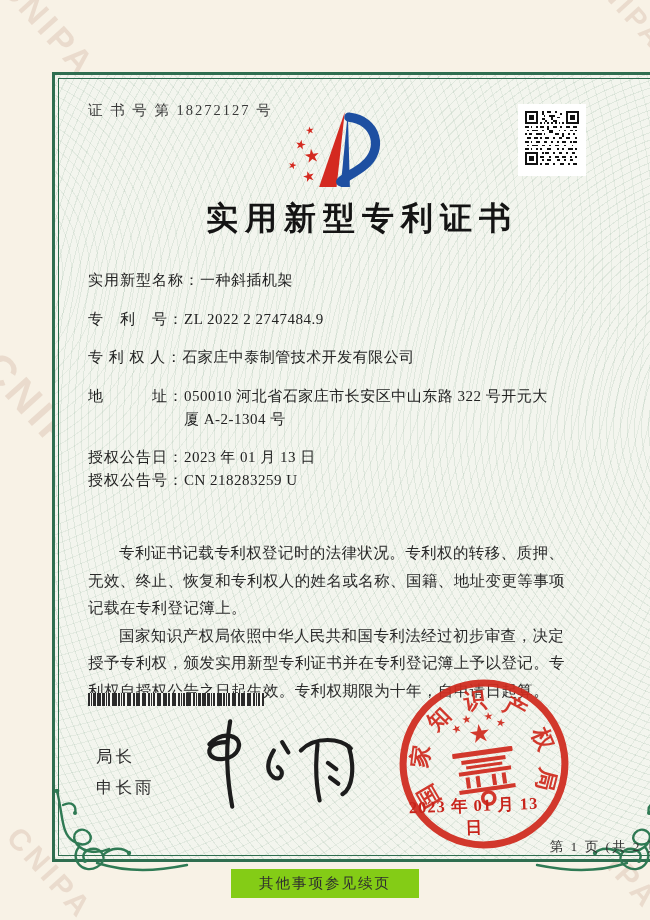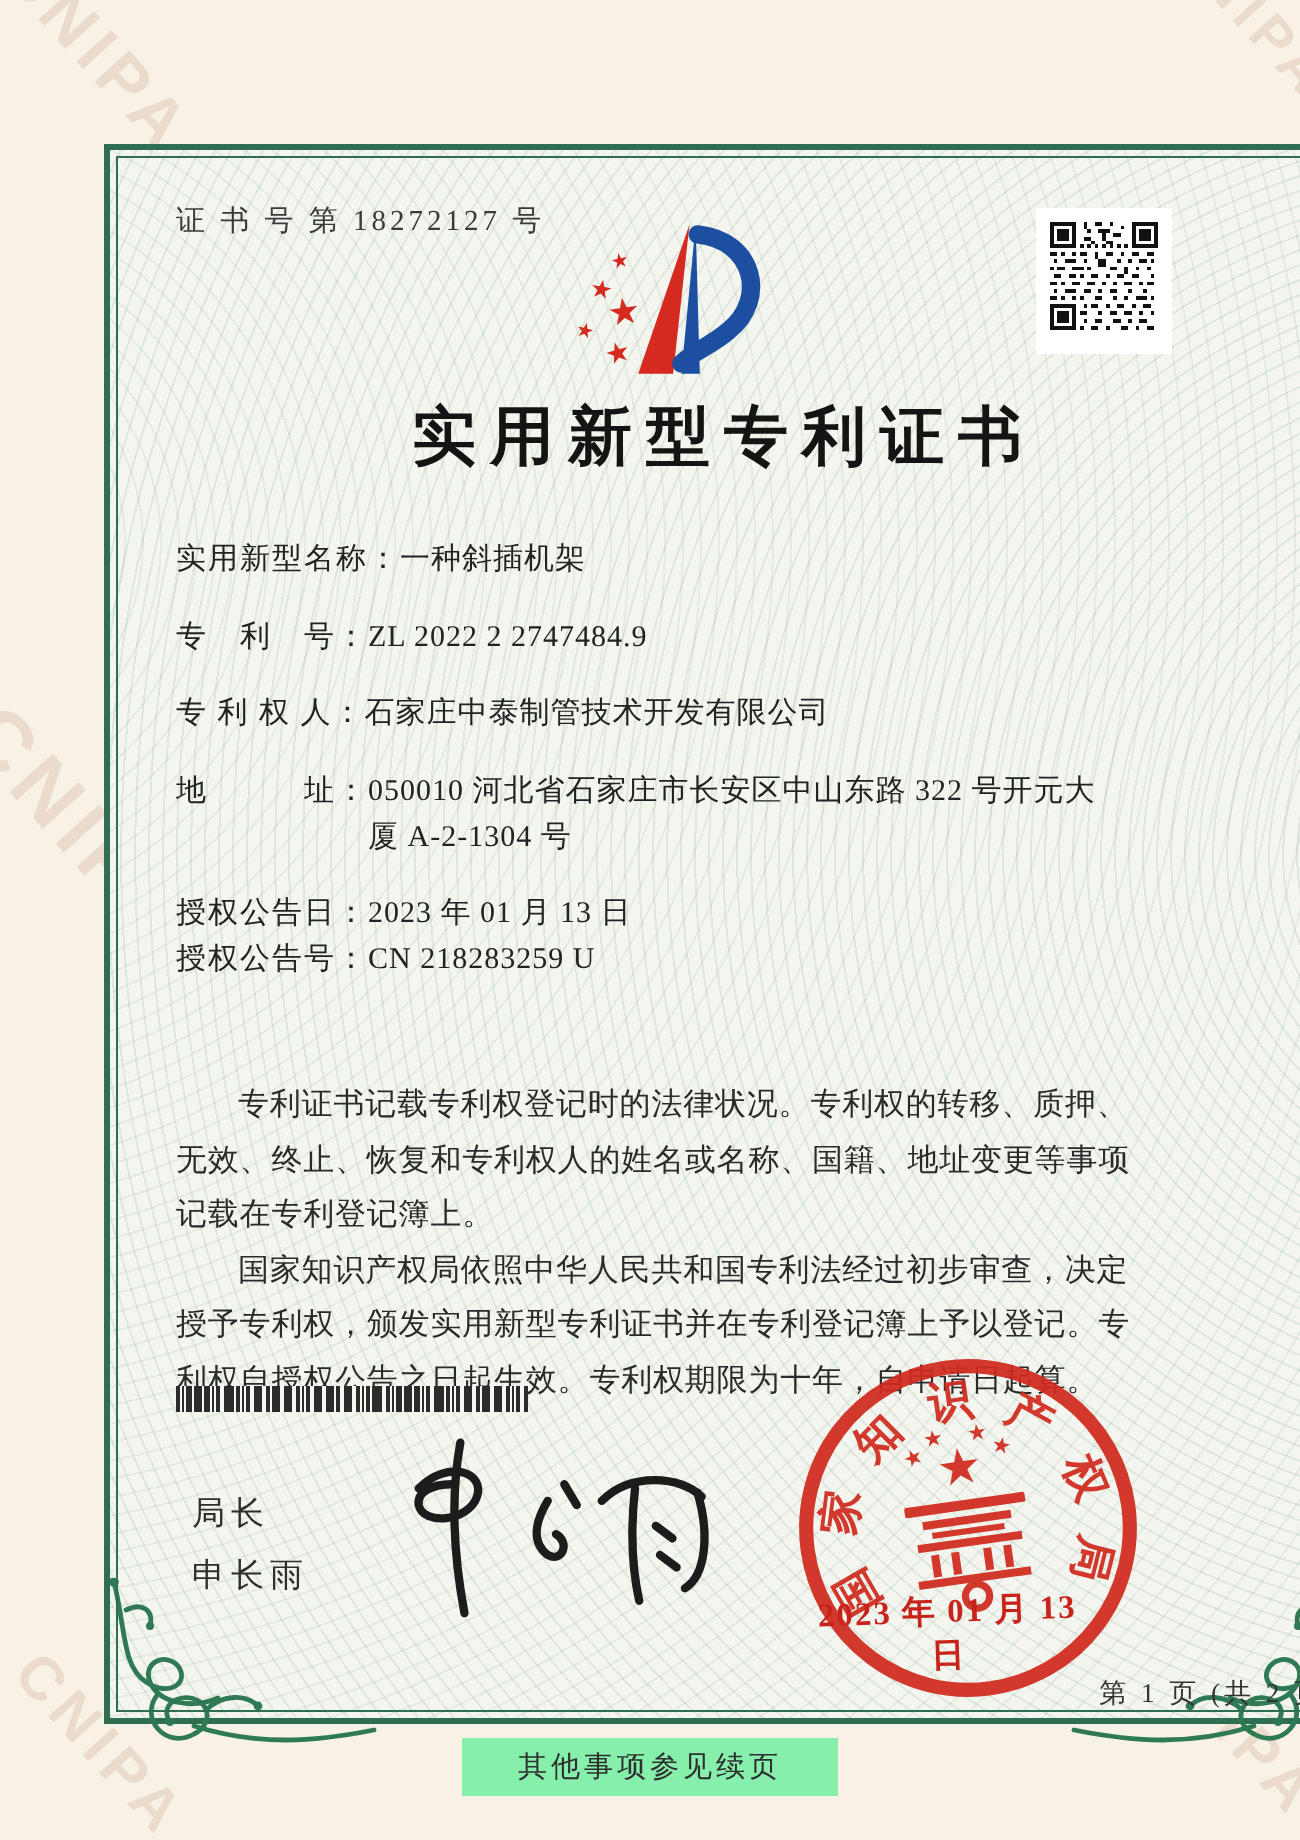--- a/index.html
+++ b/index.html
@@ -48,21 +48,21 @@
   .seal{position:absolute;left:340px;top:600px;width:178px;height:178px;opacity:.93;}
   .seal-date{position:absolute;left:344px;top:720px;width:150px;text-align:center;
              font-size:16.5px;font-weight:bold;color:#c8231a;letter-spacing:1px;
              transform:rotate(-2deg);}
   .page-num{position:absolute;left:0;right:0;top:763px;text-align:right;
             font-size:13.5px;letter-spacing:2px;color:#333;}
   .orn{position:absolute;pointer-events:none;}
   .orn.bl{left:-16px;top:714px;}
   .orn.br{right:-16px;top:714px;transform:scaleX(-1);}
   .continuation{position:absolute;left:50%;top:869px;transform:translateX(-50%);
-                background:#86efac;padding:5px 28px;font-size:14.5px;letter-spacing:2px;
+                background:#84cc16;padding:5px 28px;font-size:14.5px;letter-spacing:2px;
                 color:#2e2e2e;white-space:nowrap;}
 </style>
 </head>
 <body>
 
 <div class="page">
 
   <div class="wm" style="left:-14px;top:6px;font-size:34px;">CNIPA</div>
   <div class="wm" style="left:572px;top:-10px;font-size:28px;">CNIPA</div>
   <div class="wm" style="left:-34px;top:390px;font-size:42px;">CNIPA</div>

